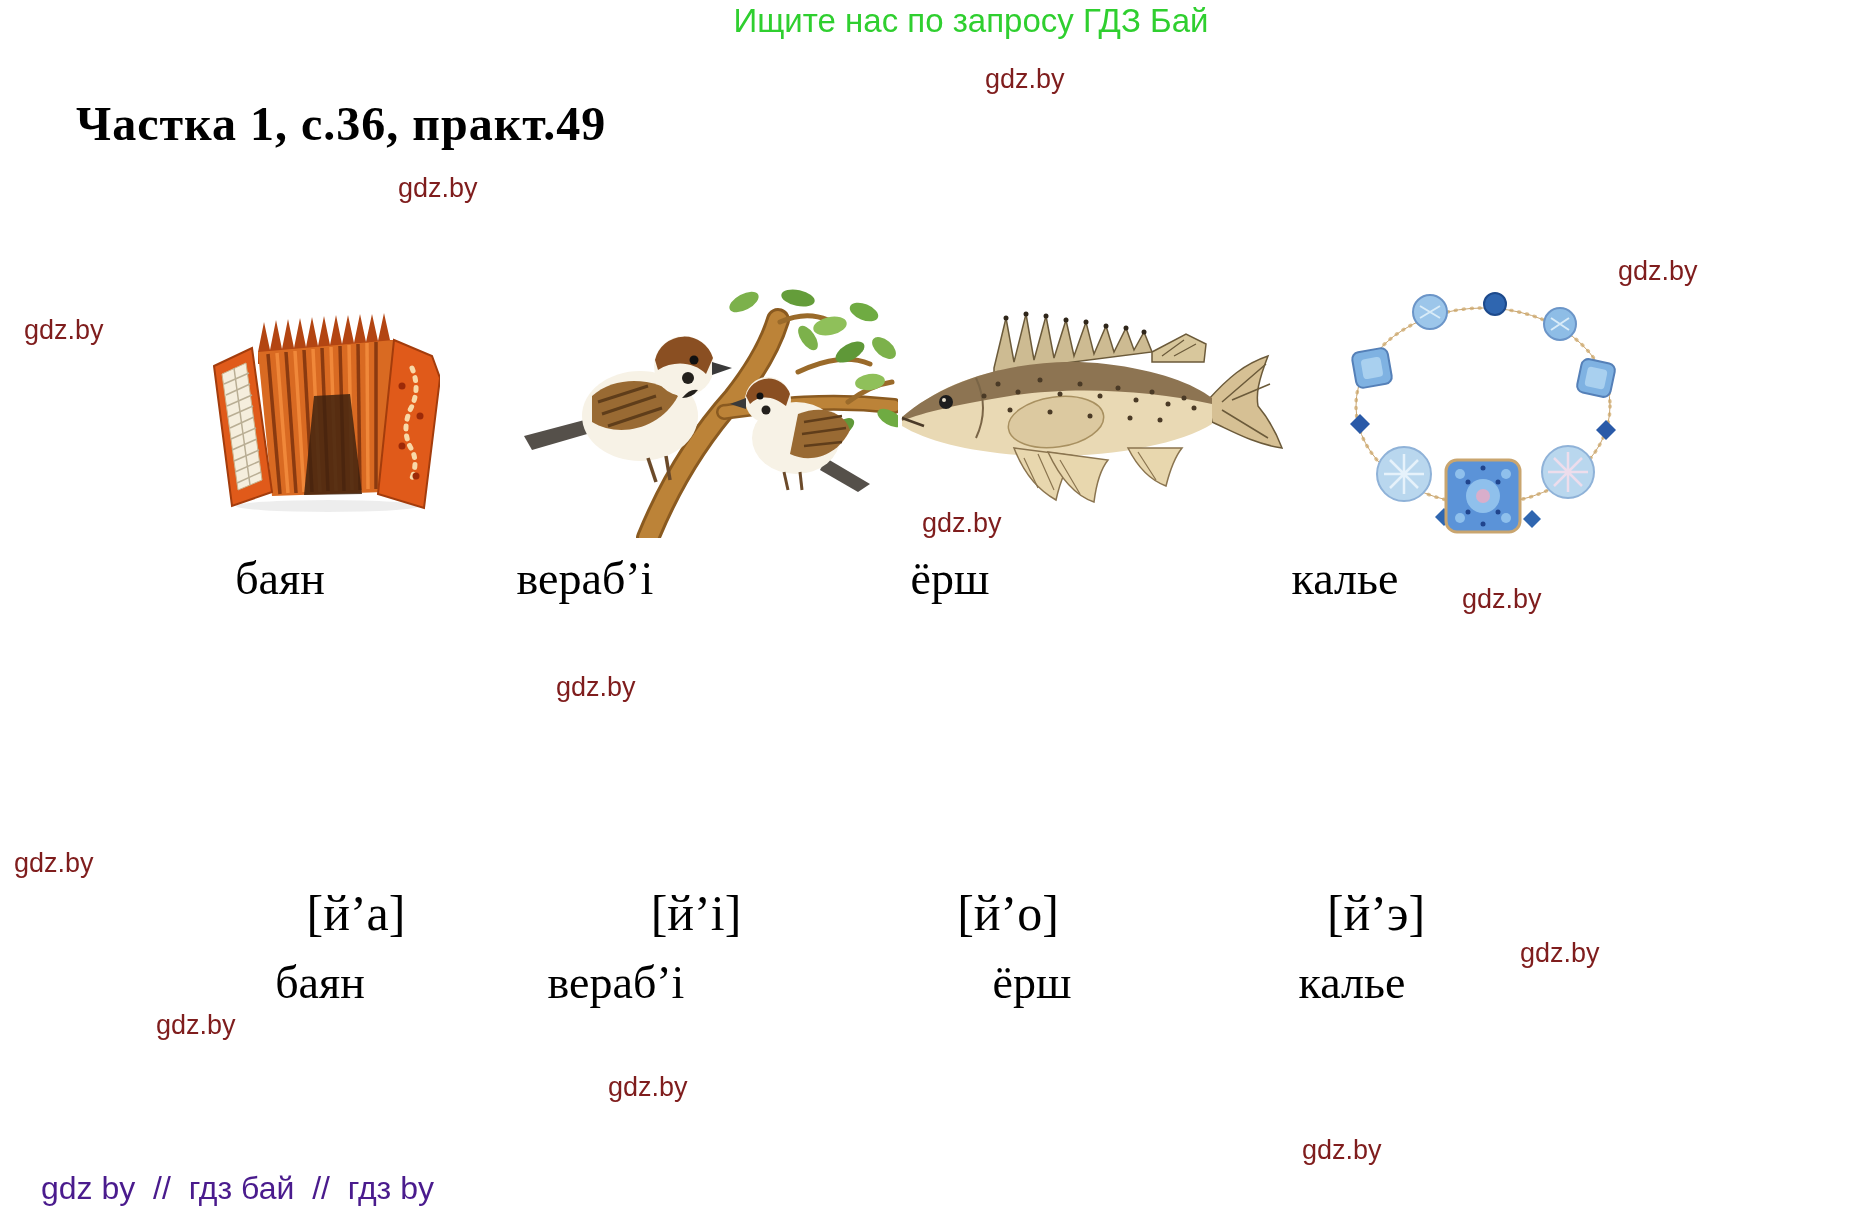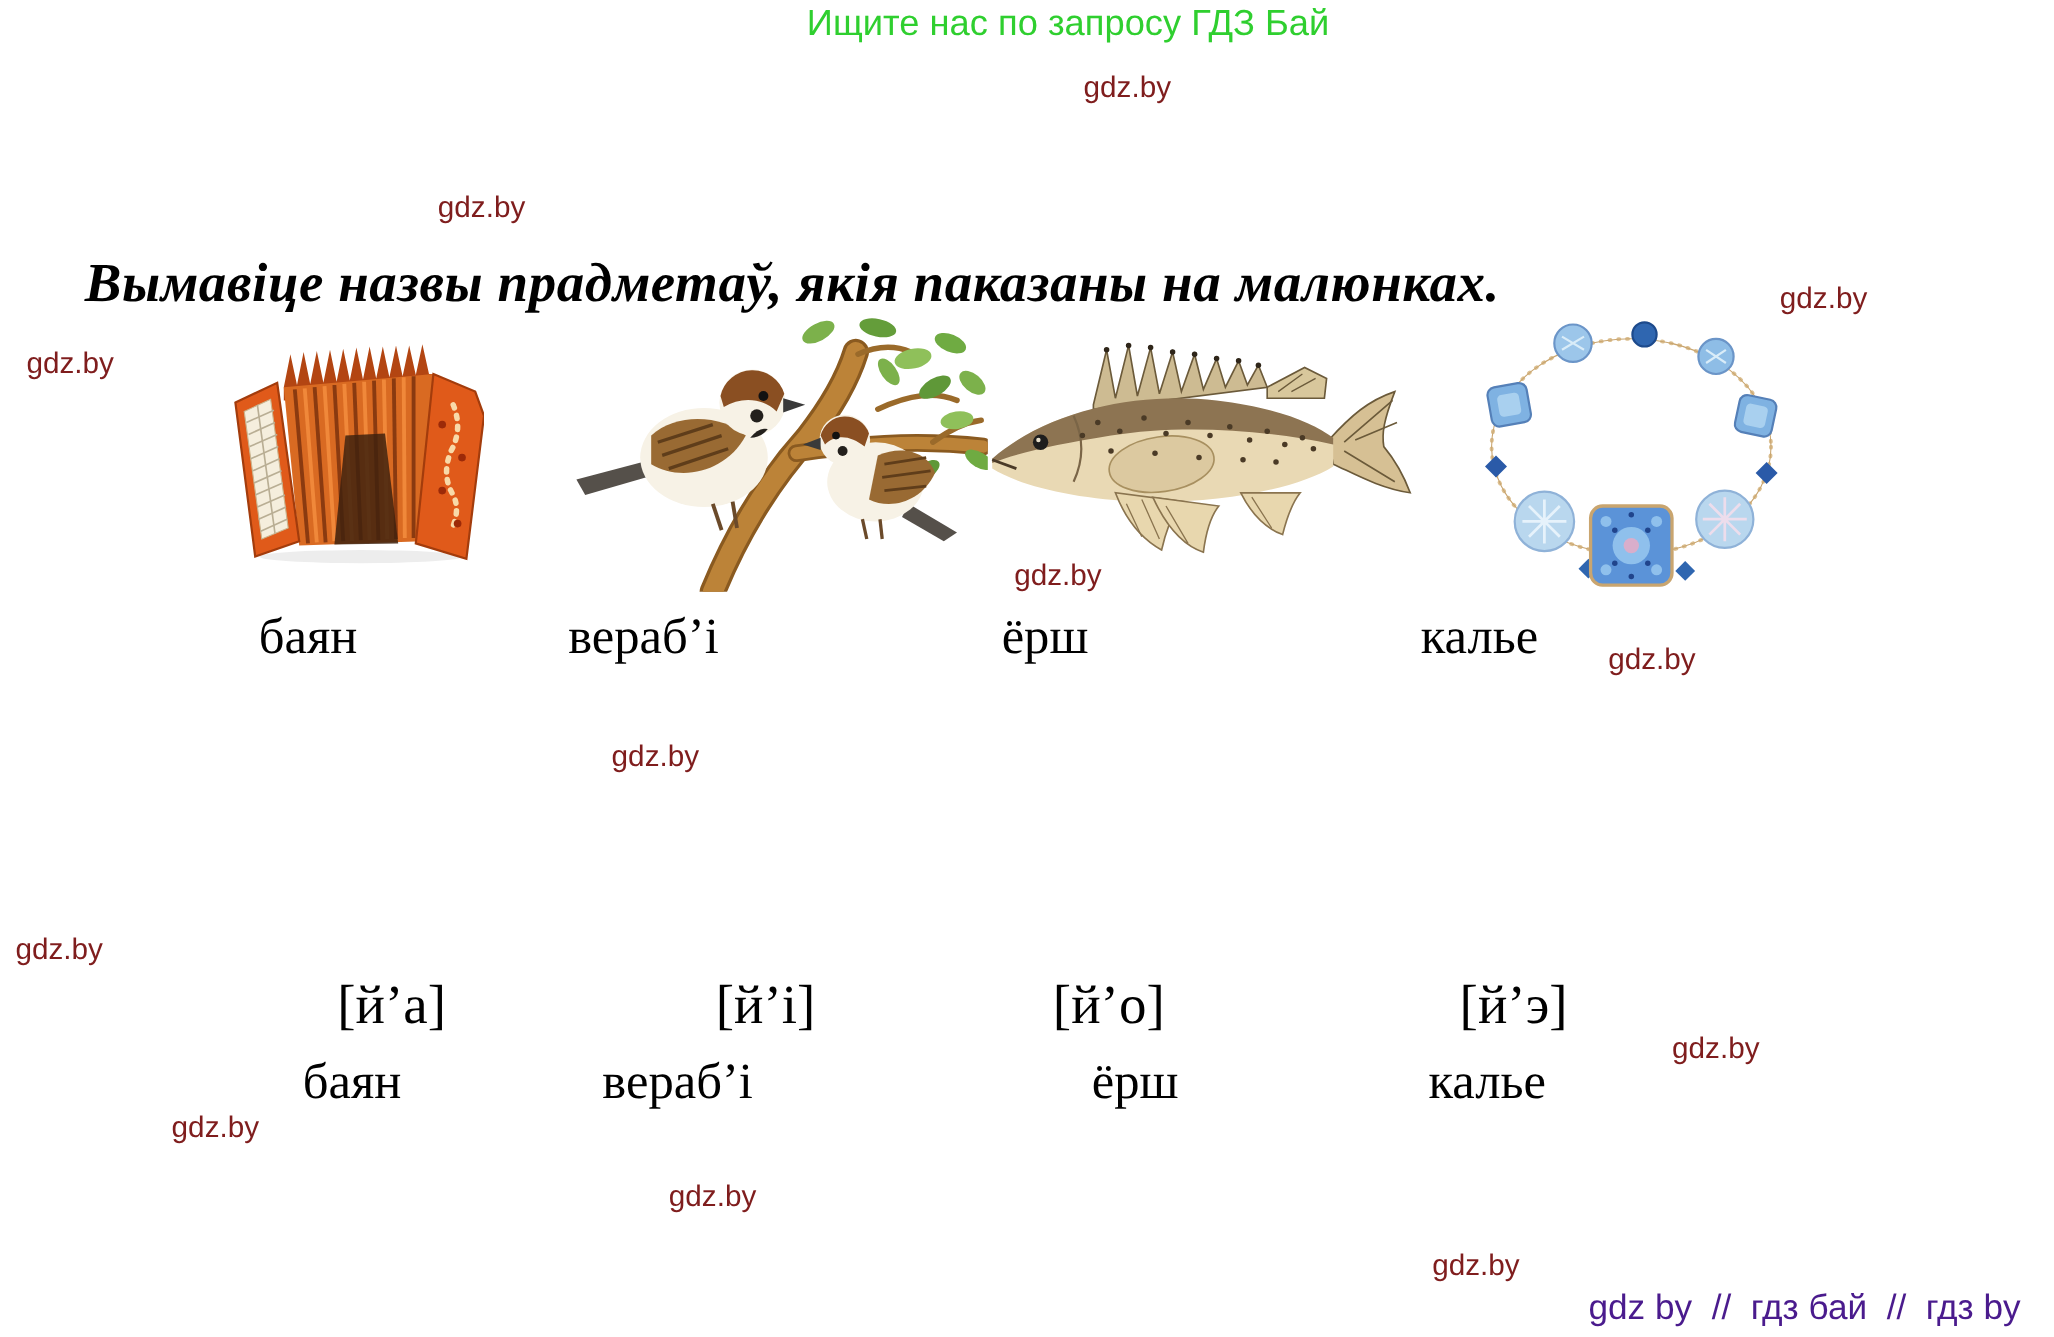--- a/index.html
+++ b/index.html
@@ -7,21 +7,21 @@
         font-family:"Liberation Serif",serif;color:#000;}
   .abs{position:absolute;margin-left:41px;}
   .banner{left:34px;right:0;top:2px;text-align:center;
           font-family:"Liberation Sans",sans-serif;font-size:33px;font-weight:400;}
   .wm{position:absolute;font-family:"Liberation Sans",sans-serif;font-size:27px;color:#7f1d1d;}
   .title{left:35px;top:96px;font-size:48px;font-weight:bold;letter-spacing:1px;}
   .instr{font-size:50px;font-weight:bold;font-style:italic;letter-spacing:0.5px;white-space:nowrap;}
   .word{position:absolute;font-size:46px;transform:translateX(-50%);white-space:nowrap;}
   .trans{position:absolute;font-size:50px;transform:translateX(-50%);white-space:nowrap;}
   .fig{position:absolute;}
-  .footer{left:0;right:30px;top:1170px;text-align:right;white-space:pre;
+  .footer{left:0;right:30px;top:1170px;text-align:left;white-space:pre;
           font-family:"Liberation Sans",sans-serif;font-size:32px;}
 </style>
 </head>
 <body>
 
 <div class="page">
 
   <div class="abs banner" style="color: rgb(47, 207, 47);">Ищите нас по запросу ГДЗ Бай</div>
 
   <div class="wm" style="left:985px;top:64px;">gdz.by</div>
@@ -30,22 +30,22 @@
   <div class="wm" style="left:24px;top:315px;">gdz.by</div>
   <div class="wm" style="left:922px;top:508px;">gdz.by</div>
   <div class="wm" style="left:1462px;top:584px;">gdz.by</div>
   <div class="wm" style="left:556px;top:672px;">gdz.by</div>
   <div class="wm" style="left:14px;top:848px;">gdz.by</div>
   <div class="wm" style="left:1520px;top:938px;">gdz.by</div>
   <div class="wm" style="left:156px;top:1010px;">gdz.by</div>
   <div class="wm" style="left:608px;top:1072px;">gdz.by</div>
   <div class="wm" style="left:1302px;top:1135px;">gdz.by</div>
 
-
-  <div class="abs instr" style="left:36px;top:228px;">Вымавіце назвы прадметаў, якія паказаны на малюнках.</div>
+  <div class="abs title">Частка 1, с.36, практ.49</div>
+
 
   <div class="fig" style="left:188px;top:296px;">
     <svg width="252" height="222" viewBox="0 0 252 222">
       <ellipse cx="140" cy="210" rx="92" ry="6" fill="rgba(0,0,0,0.07)"></ellipse>
 
       <path d="M70,56 L76,26 L82,54 L88,24 L94,53 L100,23 L106,52 L112,22 L118,51 L124,21 L130,50 L136,20 L142,49 L148,19 L154,48 L160,19 L166,47 L172,18 L178,46 L184,18 L190,45 L196,17 L202,44 L206,44 L206,62 L70,68 Z" fill="#b34512"></path>
 
       <polygon points="70,56 206,44 196,196 84,200" fill="#d96a22"></polygon>
       <g stroke-width="3.5">
         <line x1="80" y1="58" x2="92" y2="198" stroke="#8a3a10"></line>

